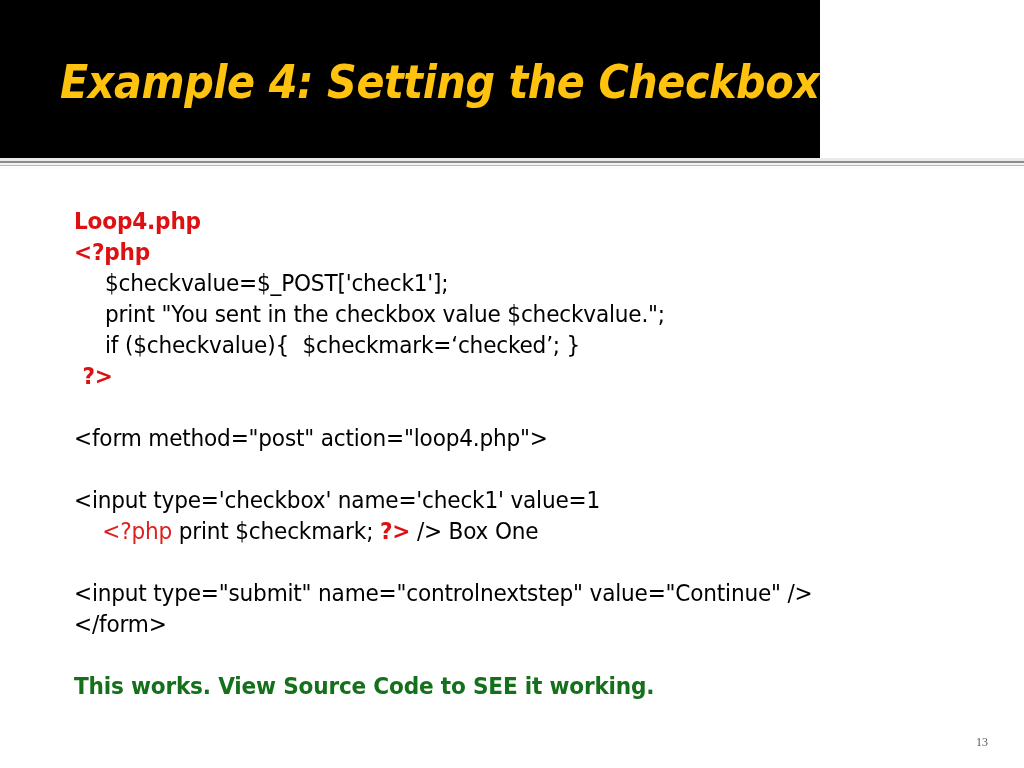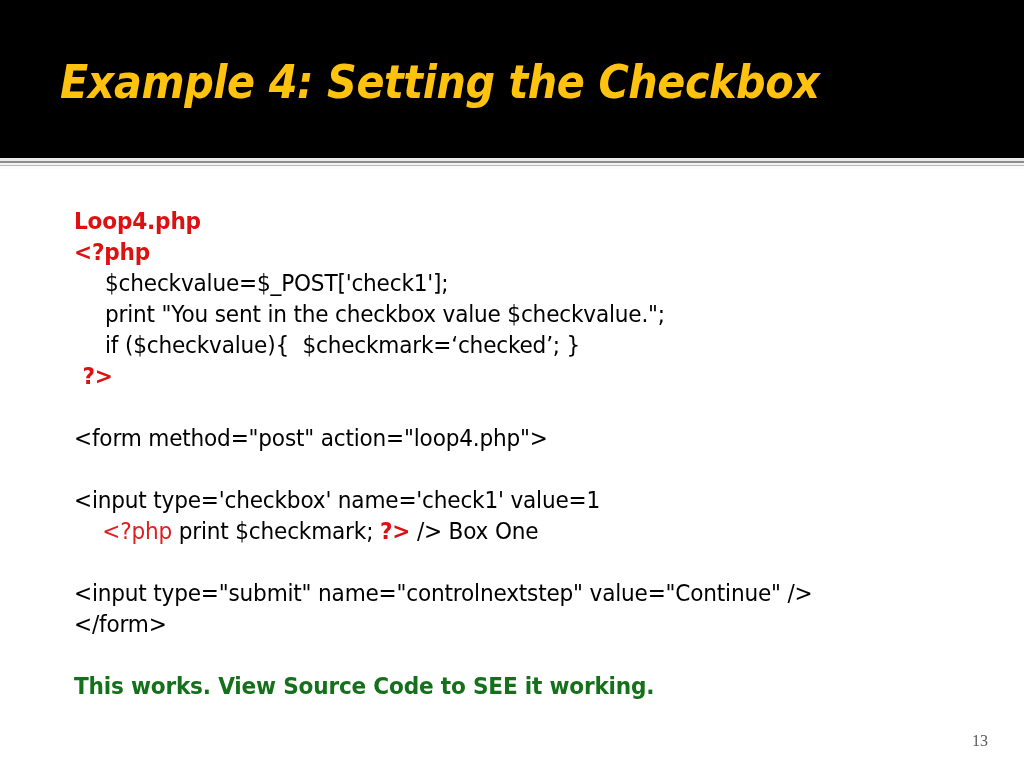--- a/index.html
+++ b/index.html
@@ -20,21 +20,21 @@
     position: absolute;
     inset: 0;
     background: #ffffff;
   }
 
   
   .title-bar {
     position: absolute;
     left: 0;
     top: 0;
-    width: 1024px;
+    width: 820px;
     height: 158px;
     background: #000000;
   }
   .slide-title {
     position: absolute;
     left: 60px;
     top: 56px;
     font-family: "DejaVu Sans", sans-serif;
     font-size: 47px;
     font-weight: bold;
@@ -103,21 +103,21 @@
   .ind-1 { padding-left: 33px; }
   .ind-small { padding-left: 9px; }
   .ind-2 { padding-left: 30px; }
 
   
   .page-number {
     position: absolute;
     right: 36px;
     bottom: 18px;
     font-family: "Liberation Serif", serif;
-    font-size: 16px;
+    font-size: 12px;
     color: #5a5a5a;
   }
 </style>
 </head>
 <body>
 
 <div class="slide">
 
   <div class="title-bar">
     <div class="slide-title">Example 4: Setting the Checkbox</div>

